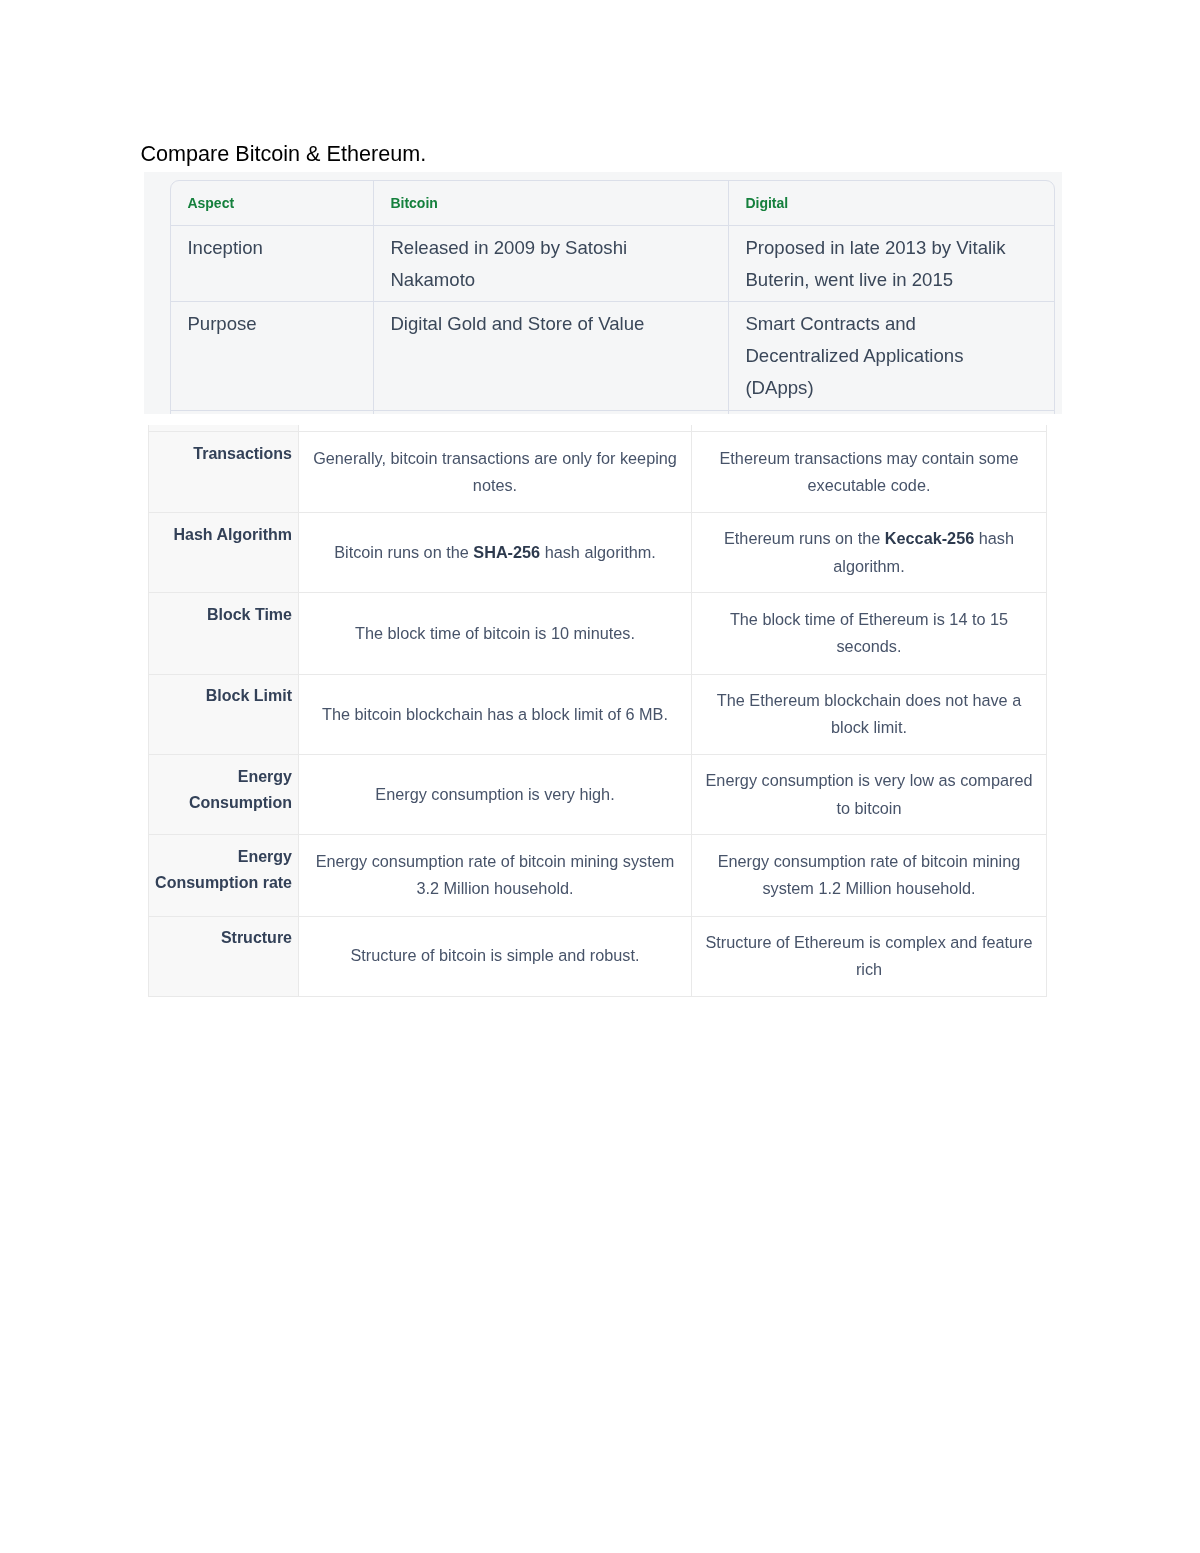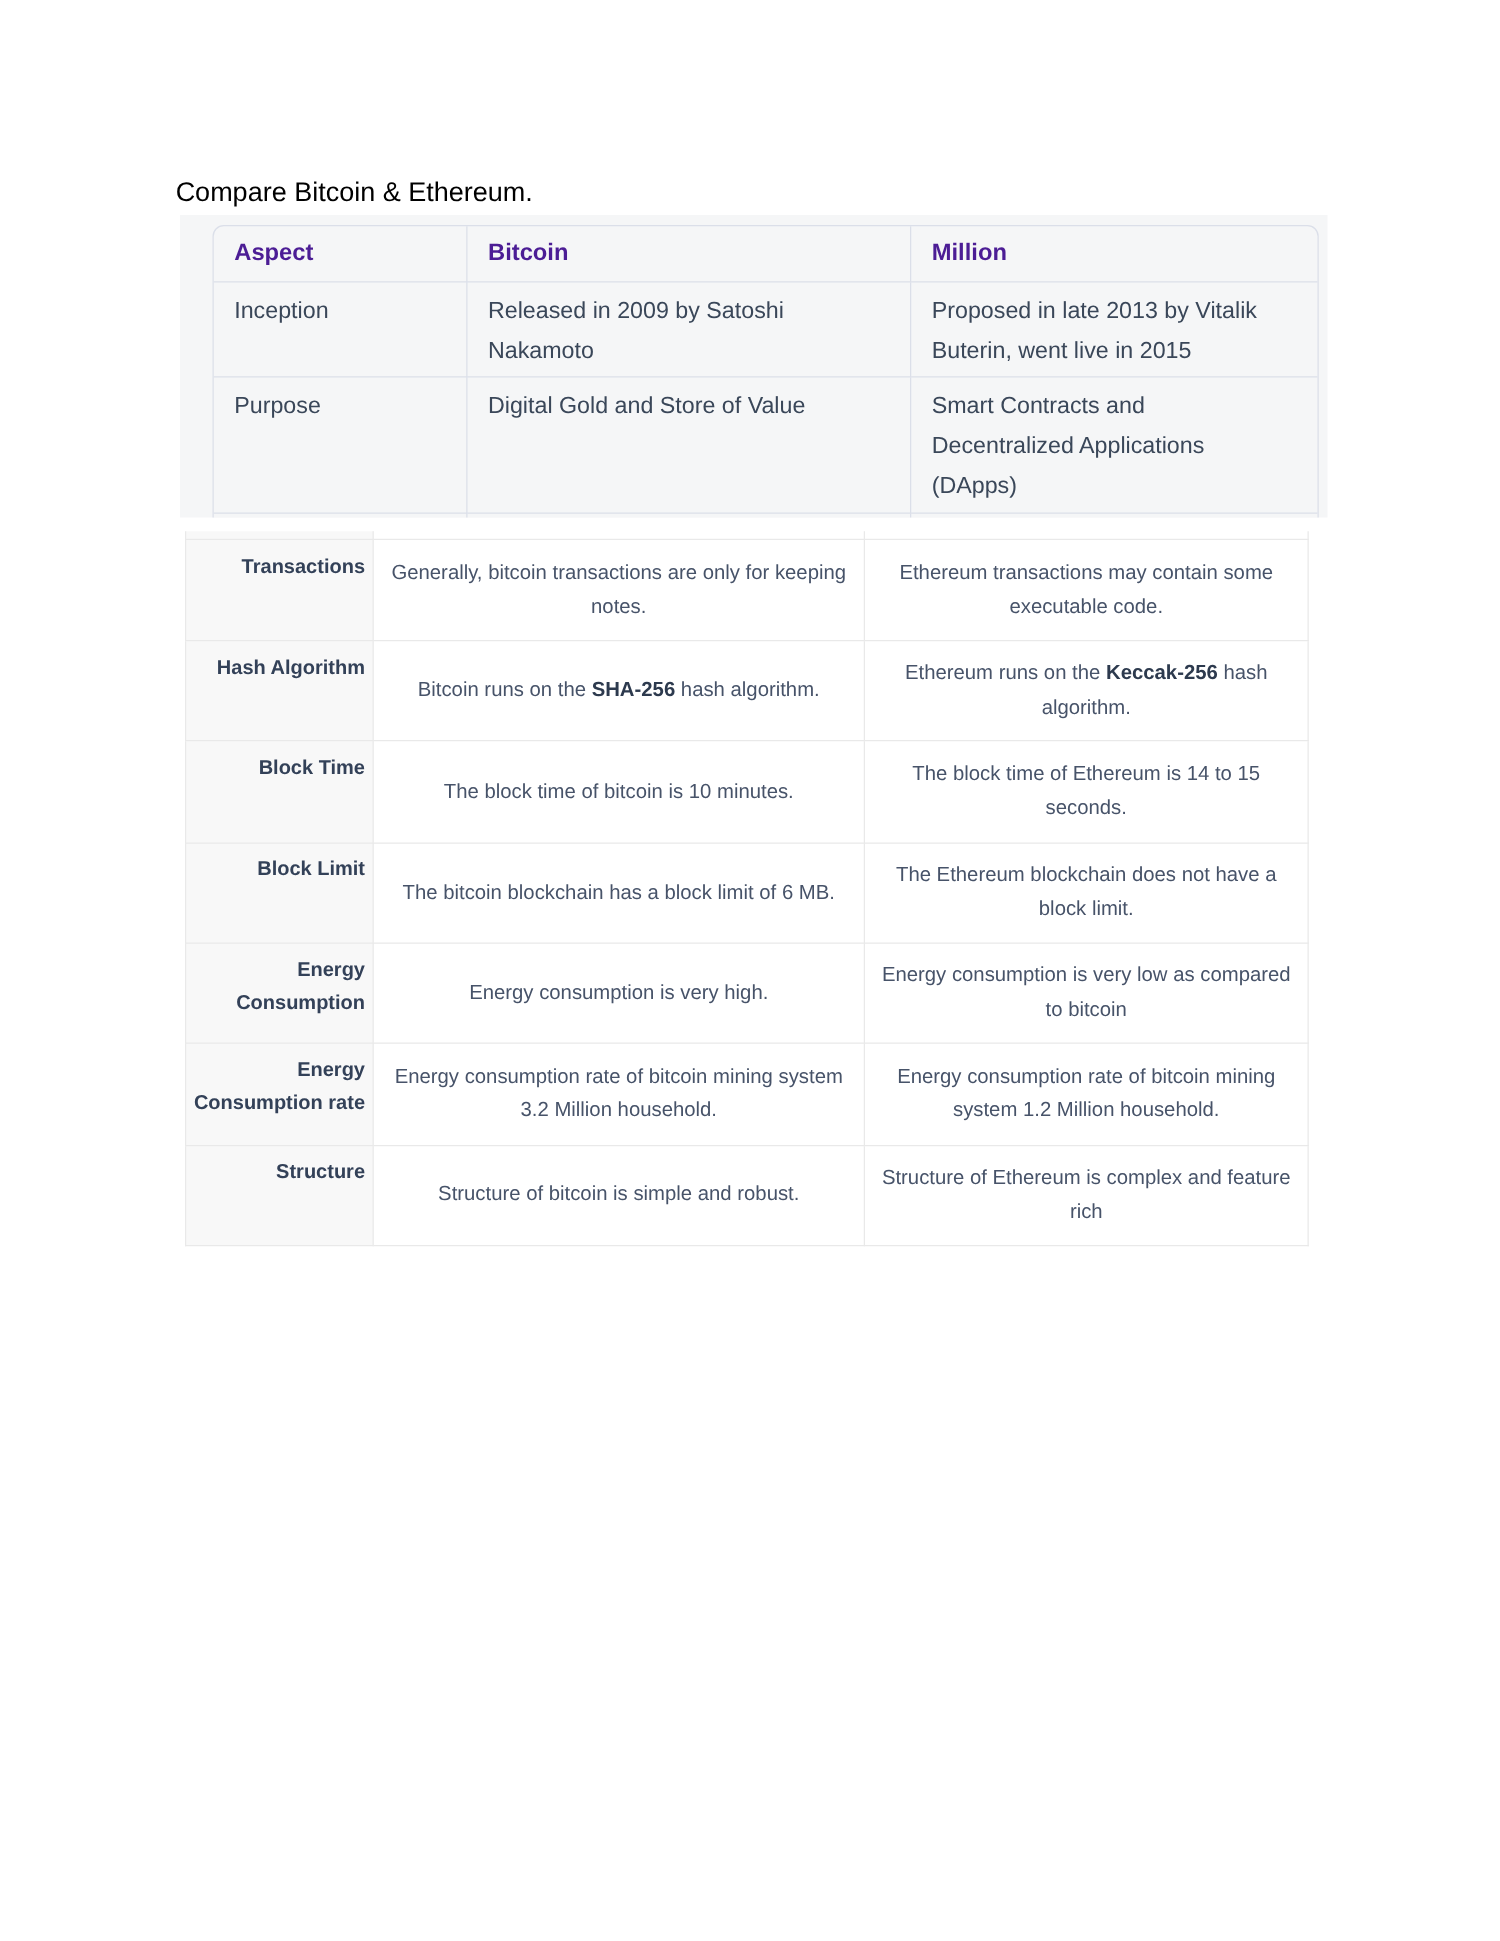--- a/index.html
+++ b/index.html
@@ -35,21 +35,21 @@
     padding:6.2px 16.4px 5.3px 16.4px;
     text-align:left; vertical-align:top;
     line-height:31.8px; font-weight:normal;
     border-bottom:1px solid #dbdfe9;
     border-right:1px solid #dbdfe9;
     white-space:nowrap;
   }
   table.t1 th:last-child, table.t1 td:last-child { border-right:none; }
   table.t1 tbody tr:nth-child(2) td { padding-bottom:6.3px; }
   table.t1 th {
-    color:#4c1d95; font-weight:bold; font-size:19px;
+    color:#15803d; font-weight:bold; font-size:14px;
     line-height:24px; padding-top:10.4px; padding-bottom:9.8px; padding-left:16.4px; padding-right:16.4px;
   }
   table.t1 col.c1 { width:203px; }
   table.t1 col.c2 { width:355px; }
   table.t1 col.c3 { width:325px; }
 
   
   .t2-clip {
     position:absolute; left:148px; top:424.6px;
     width:900px; height:759.2px; overflow:hidden;
@@ -87,21 +87,21 @@
       <table class="t1">
         <colgroup>
             <col class="c1">
             <col class="c2">
             <col class="c3">
           </colgroup>
         <thead>
           <tr>
             <th>Aspect</th>
             <th>Bitcoin</th>
-            <th>Million</th>
+            <th>Digital</th>
           </tr>
         </thead>
         <tbody id="t1body">
             <tr>
               <td>Inception</td>
               <td>Released in 2009 by Satoshi<br>Nakamoto</td>
               <td>Proposed in late 2013 by Vitalik<br>Buterin, went live in 2015</td>
             </tr>
             <tr>
               <td>Purpose</td>

